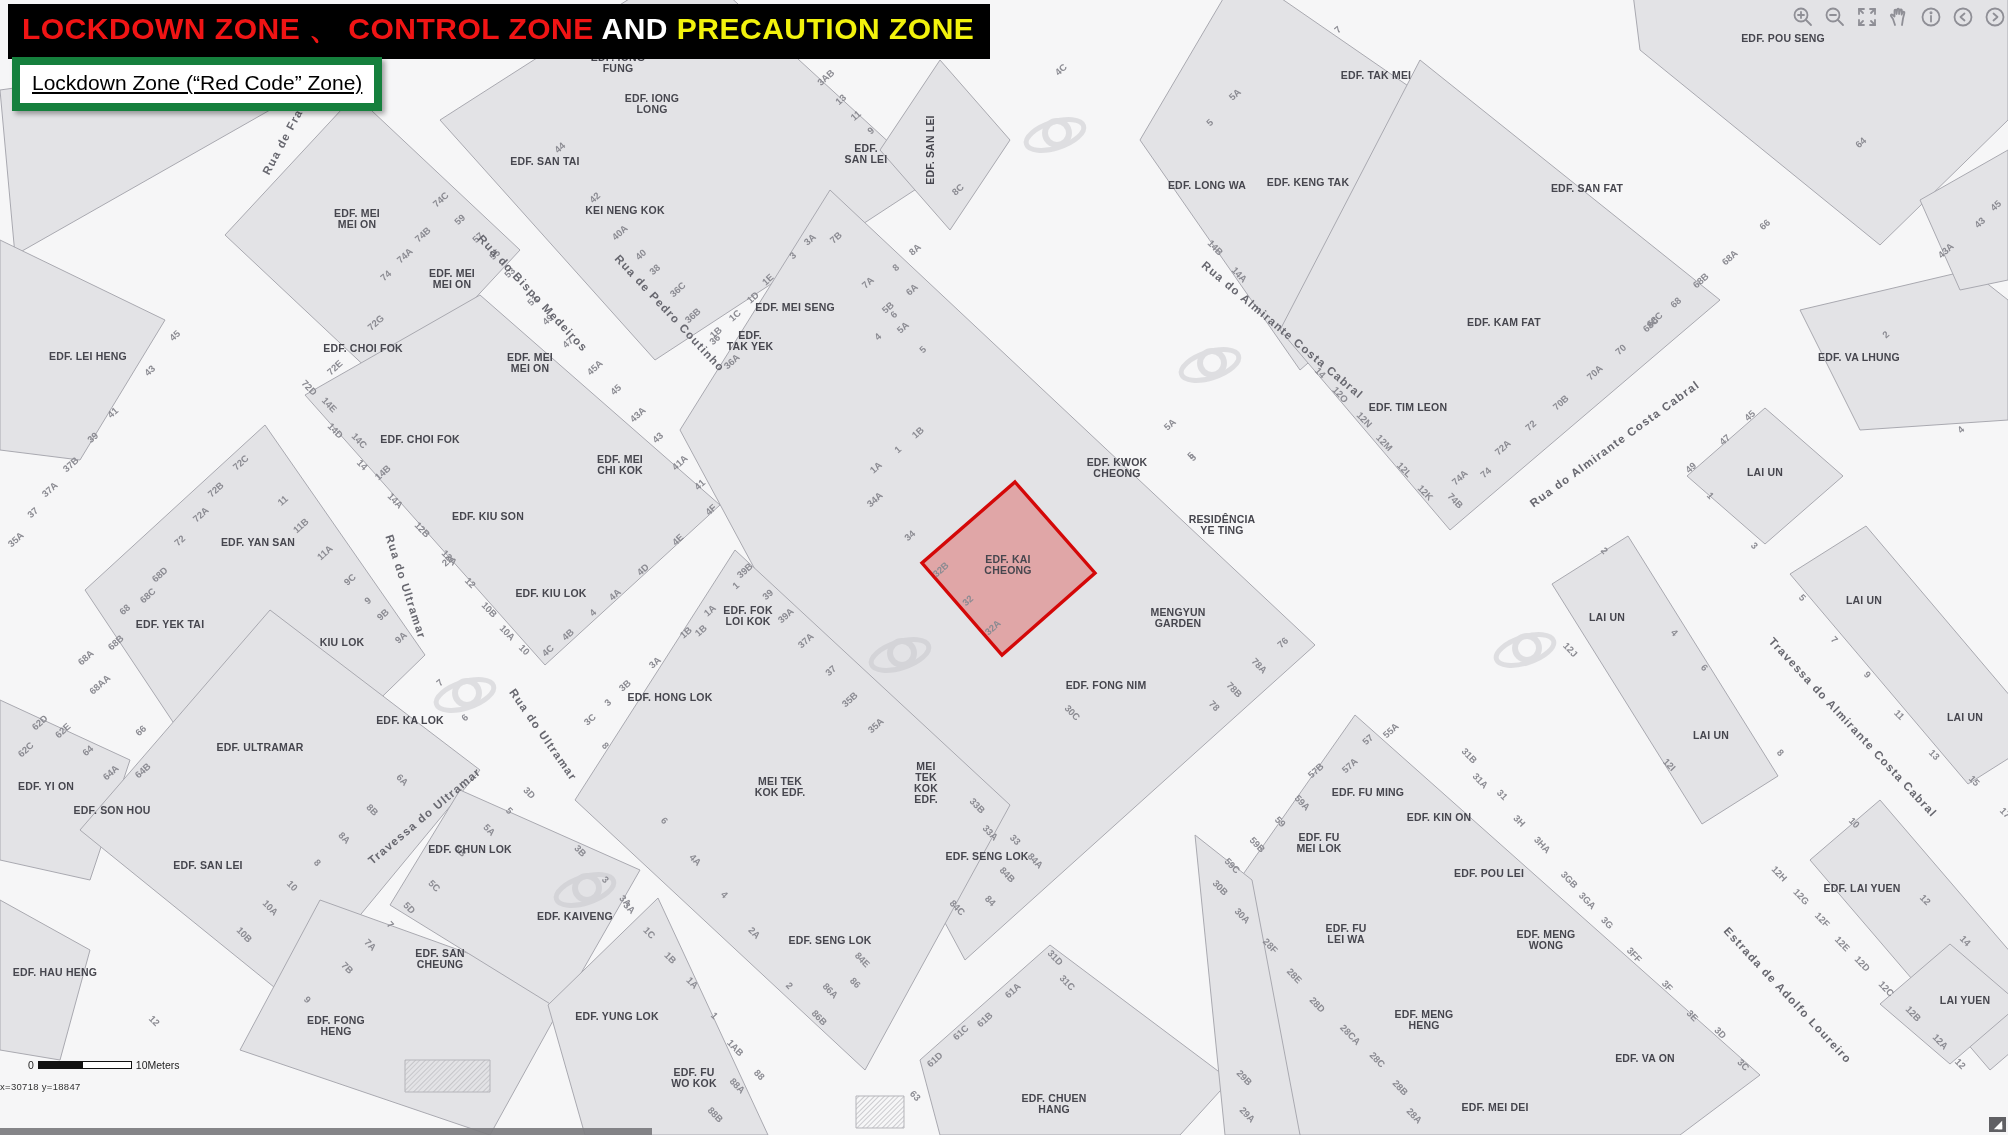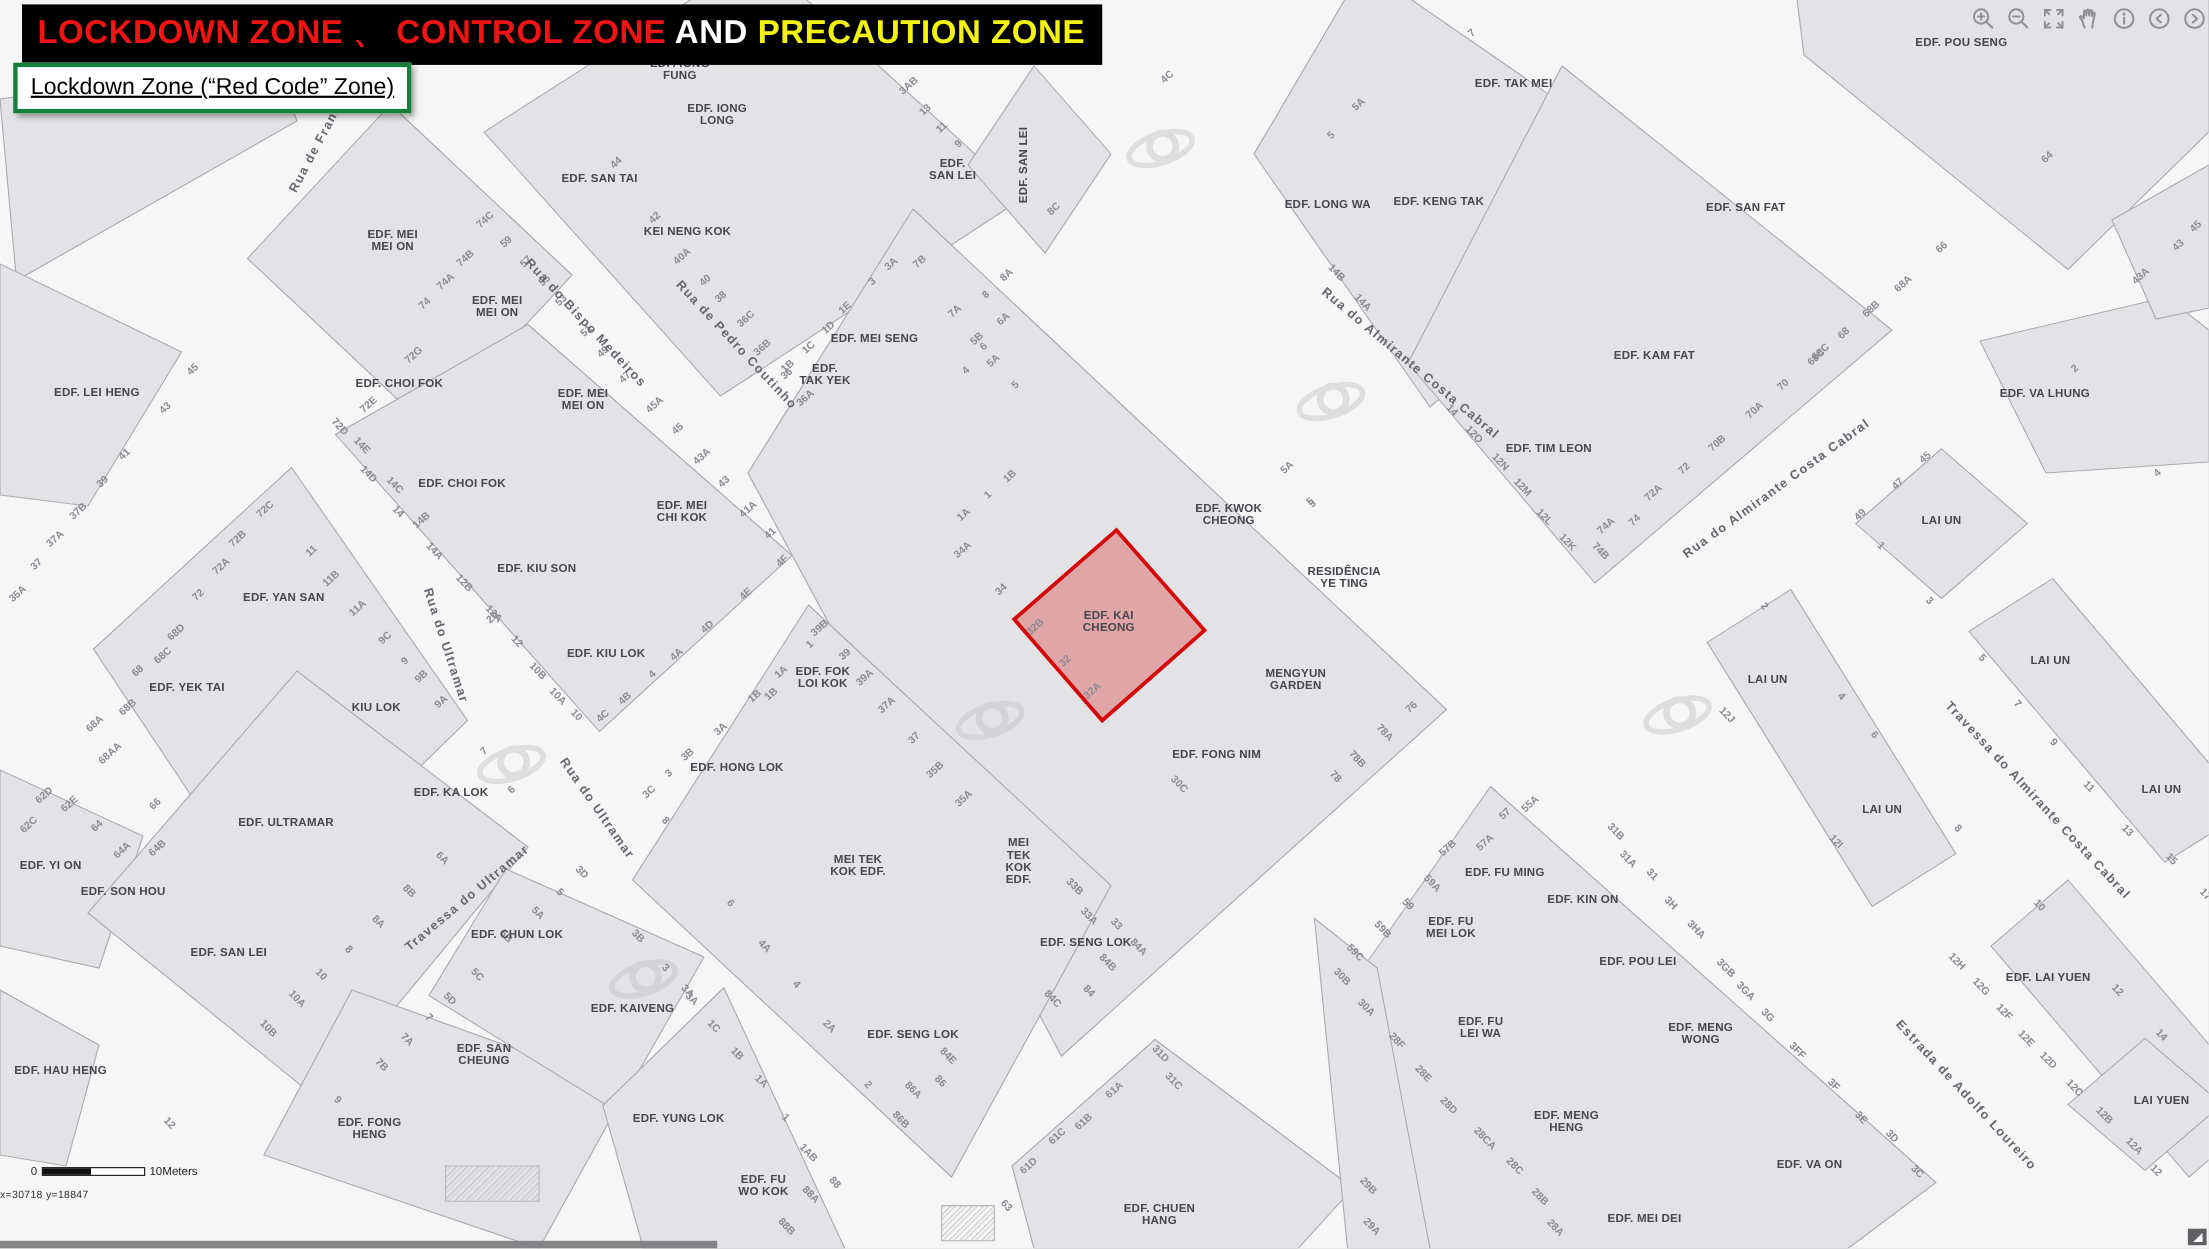--- a/index.html
+++ b/index.html
@@ -3,23 +3,23 @@
 <meta charset="utf-8">
 <style>
   html,body{margin:0;padding:0;background:#ddd;}
   .stage{position:relative;width:2008px;height:1135px;overflow:hidden;background:#f6f6f7;
          font-family:"Liberation Sans",sans-serif;}
   svg text{user-select:none;}
   .blk{fill:#e3e3e6;stroke:#a9a9b0;stroke-width:1;}
   .lot{font-family:"Liberation Sans",sans-serif;font-size:9.5px;font-weight:bold;fill:#8b8b92;text-anchor:middle;}
   .bld{font-family:"Liberation Sans",sans-serif;font-size:10.5px;font-weight:bold;fill:#46464e;text-anchor:middle;letter-spacing:.2px;}
   .street{font-family:"Liberation Sans",sans-serif;font-size:11.5px;font-weight:bold;fill:#67676f;text-anchor:middle;letter-spacing:1.3px;}
-  .banner{position:absolute;left:20px;top:4px;background:#000;padding:5px 16px 9px 14px;white-space:nowrap;
+  .banner{position:absolute;left:8px;top:4px;background:#000;padding:5px 16px 9px 14px;white-space:nowrap;
           font-size:30px;font-weight:bold;letter-spacing:.5px;text-align:right;}
-  .infobox{position:absolute;left:12px;top:57px;background:#fff;border:4px solid #15803d;
+  .infobox{position:absolute;left:12px;top:57px;background:#fff;border:8px solid #15803d;
            padding:4px 12px 7px 12px;font-size:21px;color:#000;line-height:1.3;white-space:nowrap;
            box-shadow:3px 3px 5px rgba(0,0,0,.35);}
   .infobox .l1{text-decoration:underline;}
   .toolbar{position:absolute;right:0px;top:5px;display:flex;gap:6px;}
   .toolbar button{width:26px;height:26px;padding:0;border:none;background:transparent;cursor:pointer;}
   .toolbar svg{stroke:#8f8f96;stroke-width:1.8;fill:none;stroke-linecap:round;stroke-linejoin:round;}
   .scalebar{position:absolute;left:28px;top:1059px;display:flex;align-items:center;gap:4px;
             font-size:10.5px;color:#1d1d1d;}
   .scalebar .bar{width:92px;height:6px;border:1px solid #111;
                  background:linear-gradient(90deg,#111 0 48%,#fff 48% 100%);}

